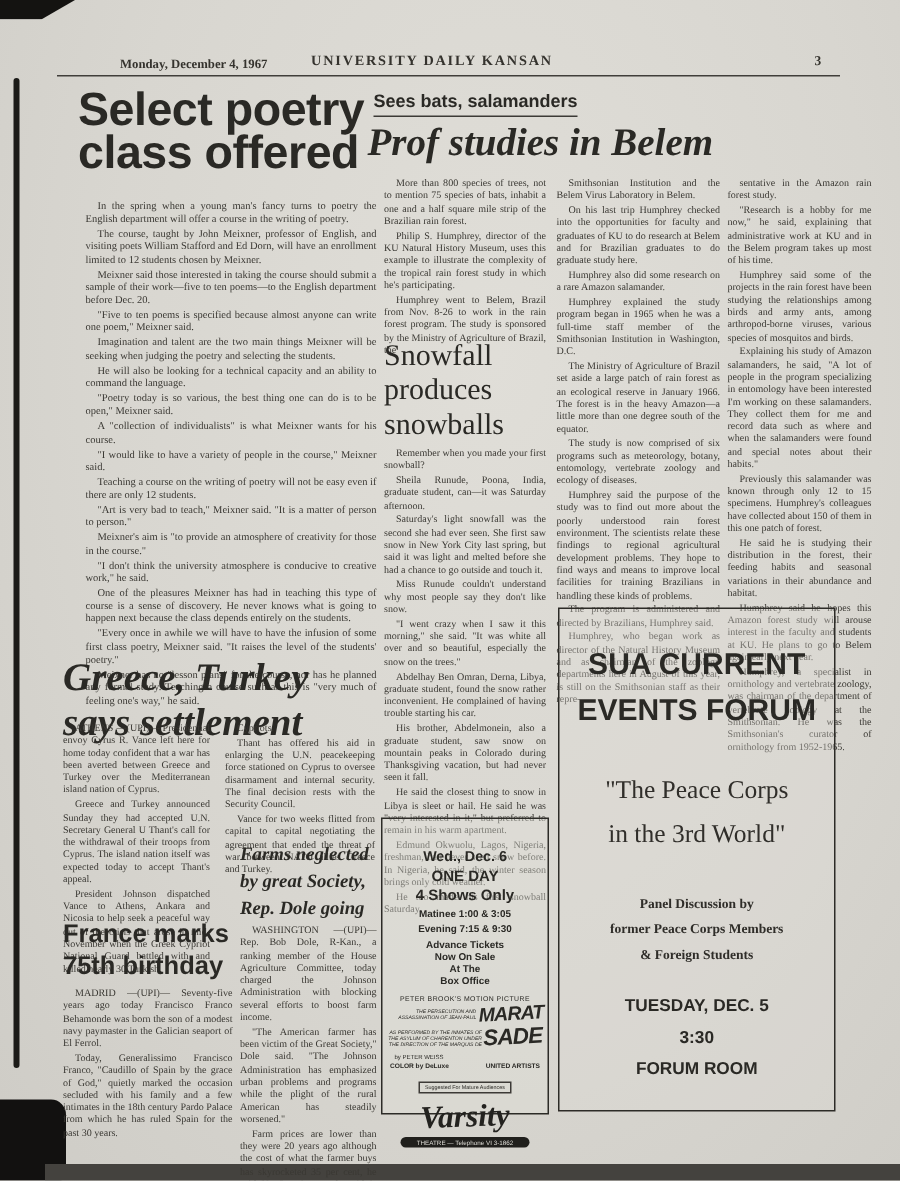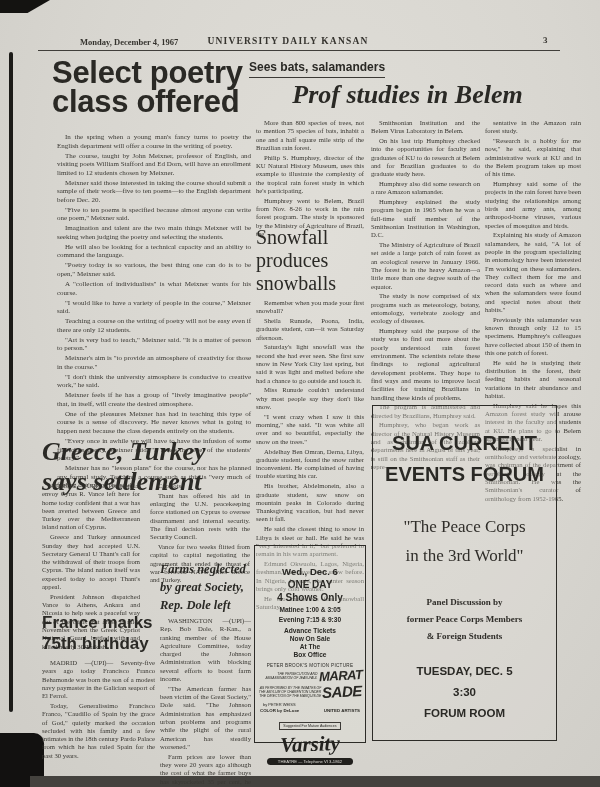--- a/index.html
+++ b/index.html
@@ -16,21 +16,21 @@
   
   .hdr-date{position:absolute;left:80px;top:37px;font-weight:700;font-size:8.5px;}
   .hdr-mast{position:absolute;left:0;top:36px;width:576px;text-align:center;font-weight:700;font-size:9.5px;letter-spacing:1.2px;}
   .hdr-page{position:absolute;left:543px;top:35px;font-weight:700;font-size:9px;}
   .hdr-rule{position:absolute;left:38px;top:50px;width:522px;border-top:1px solid #403e3a;}
   
   .h-sans-big{position:absolute;font-family:"Liberation Sans",sans-serif;font-weight:700;font-size:31px;line-height:29px;letter-spacing:-0.3px;color:#2a2925;}
   .h-sans-med{position:absolute;font-family:"Liberation Sans",sans-serif;font-weight:700;font-size:17px;line-height:21px;color:#2a2925;}
   .kicker{position:absolute;left:249px;top:60px;font-family:"Liberation Sans",sans-serif;font-weight:700;font-size:12px;padding-bottom:3px;border-bottom:1.5px solid #3c3a36;color:#2a2925;}
   .h-ital{position:absolute;font-style:italic;font-weight:700;color:#2a2925;}
-  .h-belem{left:255px;top:80px;width:305px;text-align:center;font-size:26px;}
+  .h-belem{left:245px;top:80px;width:305px;text-align:left;font-size:26px;}
   .h-greece{left:42px;top:437px;font-size:26px;line-height:30px;}
   .h-farms{left:160px;top:560px;font-size:12.5px;line-height:18px;}
   .h-snow{position:absolute;left:256px;top:226px;font-size:20px;line-height:23px;color:#2a2925;}
   
   .col{position:absolute;text-align:justify;font-size:6.7px;line-height:1.24;color:#3a3833;}
   .col p{margin:0 0 1.5px;text-indent:8px;}
   .col-wide{font-size:7px;line-height:1.22;margin-top:12px;}
   
   .sua-box{position:absolute;left:372px;top:405px;width:183px;height:334px;border:1.5px solid #2c2b27;background:rgba(224,222,216,.35);text-align:center;}
   .sua-t{font-family:"Liberation Sans",sans-serif;font-weight:700;font-size:20px;line-height:31px;color:#2a2925;margin-top:22px;}
@@ -81,21 +81,20 @@
       <p>"Five to ten poems is specified because almost anyone can write one poem," Meixner said.</p>
       <p>Imagination and talent are the two main things Meixner will be seeking when judging the poetry and selecting the students.</p>
       <p>He will also be looking for a technical capacity and an ability to command the language.</p>
       <p>"Poetry today is so various, the best thing one can do is to be open," Meixner said.</p>
       <p>A "collection of individualists" is what Meixner wants for his course.</p>
       <p>"I would like to have a variety of people in the course," Meixner said.</p>
       <p>Teaching a course on the writing of poetry will not be easy even if there are only 12 students.</p>
       <p>"Art is very bad to teach," Meixner said. "It is a matter of person to person."</p>
       <p>Meixner's aim is "to provide an atmosphere of creativity for those in the course."</p>
       <p>"I don't think the university atmosphere is conducive to creative work," he said.</p>
-      <p>Meixner feels if he has a group of "lively imaginative people" that, in itself, will create the desired atmosphere.</p>
       <p>One of the pleasures Meixner has had in teaching this type of course is a sense of discovery. He never knows what is going to happen next because the class depends entirely on the students.</p>
       <p>"Every once in awhile we will have to have the infusion of some first class poetry, Meixner said. "It raises the level of the students' poetry."</p>
       <p>Meixner has no "lesson plans" for the course, nor has he planned any formal study. Teaching a course such as this is "very much of feeling one's way," he said.</p>
     </div>
 
   <div class="kicker">Sees bats, salamanders</div>
   <div class="h-ital h-belem">Prof studies in Belem</div>
   <div class="col" style="left:256px;top:119px;width:108px;">
       <p>More than 800 species of trees, not to mention 75 species of bats, inhabit a one and a half square mile strip of the Brazilian rain forest.</p>
       <p>Philip S. Humphrey, director of the KU Natural History Museum, uses this example to illustrate the complexity of the tropical rain forest study in which he's participating.</p>
@@ -161,21 +160,21 @@
     <div>75th birthday</div>
   </div>
   <div class="col" style="left:42px;top:659px;width:113px;">
       <p>MADRID —(UPI)— Seventy-five years ago today Francisco Franco Behamonde was born the son of a modest navy paymaster in the Galician seaport of El Ferrol.</p>
       <p>Today, Generalissimo Francisco Franco, "Caudillo of Spain by the grace of God," quietly marked the occasion secluded with his family and a few intimates in the 18th century Pardo Palace from which he has ruled Spain for the past 30 years.</p>
     </div>
 
   <div class="h-ital h-farms">
     <div>Farms neglected</div>
     <div>by great Society,</div>
-    <div>Rep. Dole left</div>
+    <div>Rep. Dole going</div>
   </div>
   <div class="col" style="left:160px;top:617px;width:91px;">
       <p>WASHINGTON —(UPI)— Rep. Bob Dole, R-Kan., a ranking member of the House Agriculture Committee, today charged the Johnson Administration with blocking several efforts to boost farm income.</p>
       <p>"The American farmer has been victim of the Great Society," Dole said. "The Johnson Administration has emphasized urban problems and programs while the plight of the rural American has steadily worsened."</p>
       <p>Farm prices are lower than they were 20 years ago although the cost of what the farmer buys has skyrocketed 35 per cent, he said. Net farm income, he said, is at a per capita average of $1,733—66 per cent below the average urban income.</p>
     </div>
 
   <div class="sua-box">
     <div class="sua-t">
       <div>SUA CURRENT</div>

